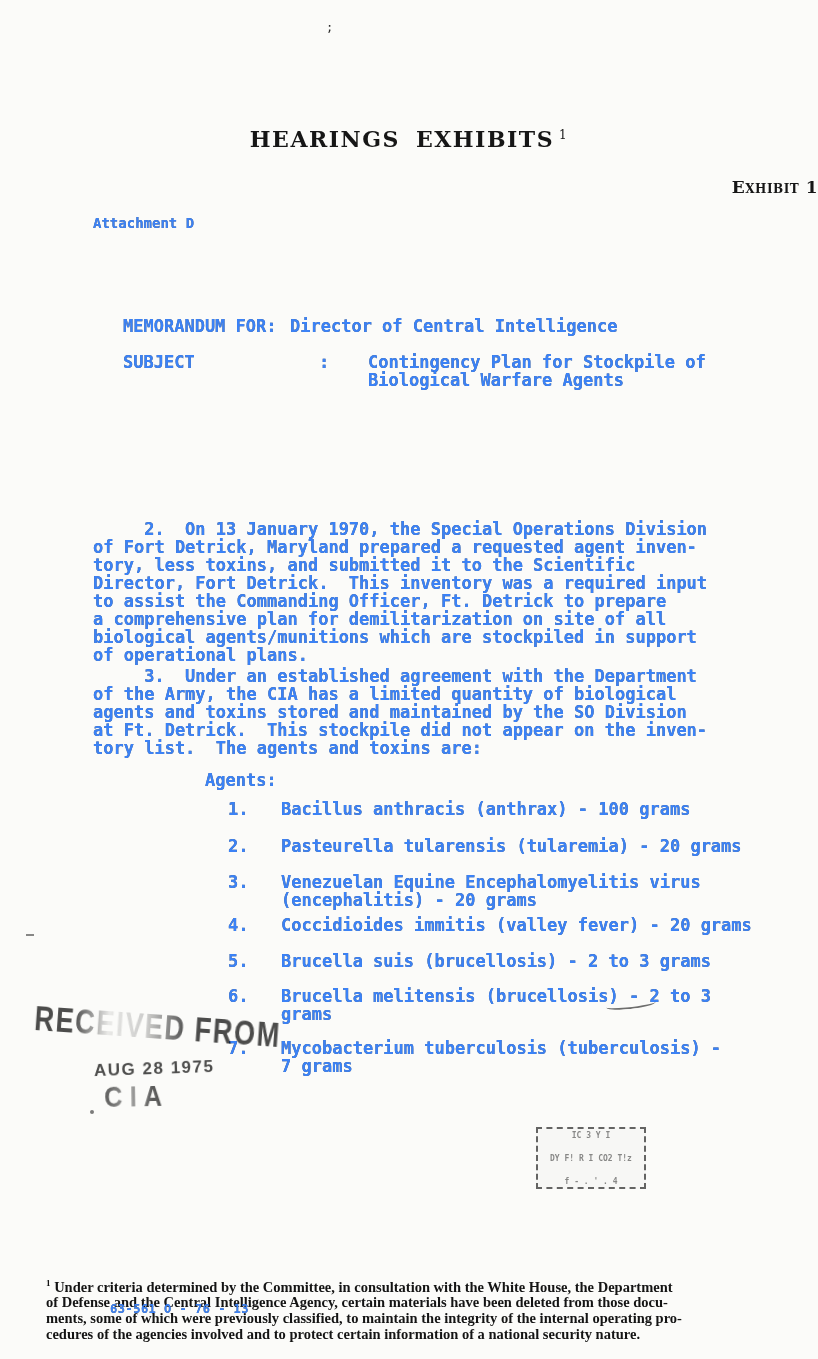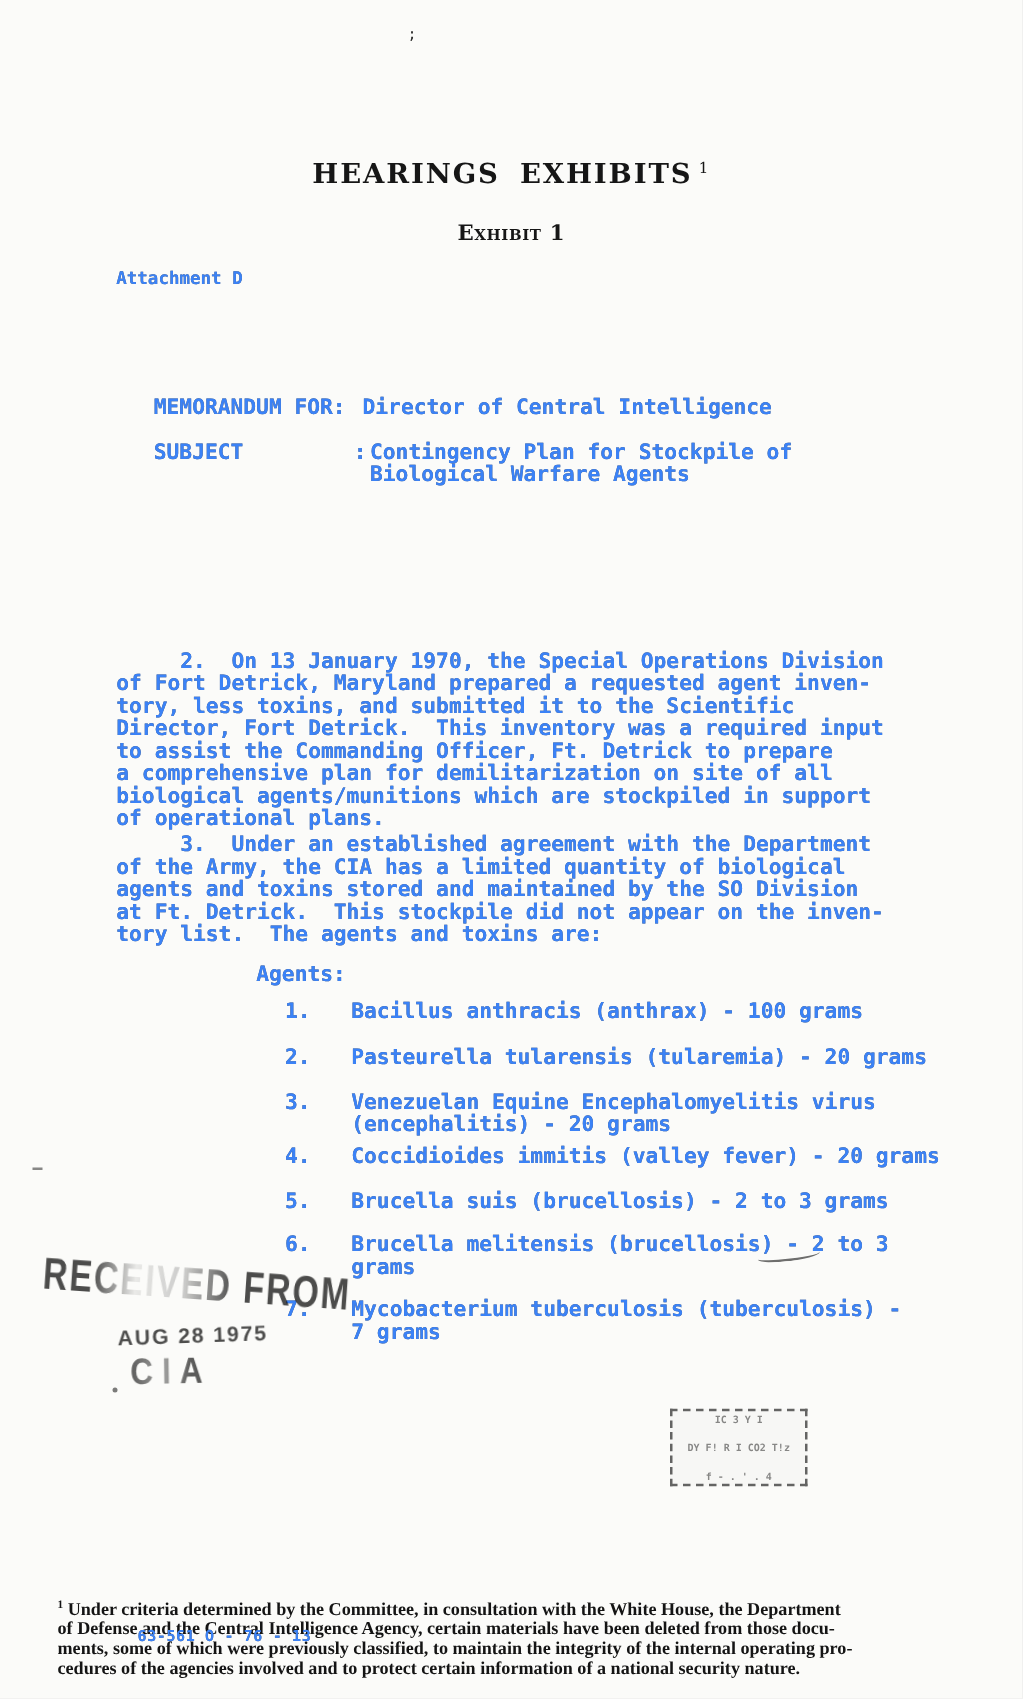--- a/index.html
+++ b/index.html
@@ -21,26 +21,26 @@
   .serif{font-family:"DejaVu Serif","Liberation Serif",serif;color:#161616;}
   .pre{white-space:pre;}
   .pre-line{white-space:pre-line;}
 
   .speck-top{left:326px;top:20px;font-size:12px;color:#2c2c2c;font-family:"DejaVu Sans Mono",monospace;}
   .margin-speck{left:26px;top:934px;width:8px;height:2px;background:#555;opacity:.7;}
 
   .pageno{left:0;top:56px;width:100%;text-align:center;font-size:21px;font-weight:400;letter-spacing:2px;}
   .title{left:0;top:126px;width:100%;text-align:center;font-size:22px;font-weight:700;letter-spacing:1.5px;word-spacing:7px;}
   .title sup{font-size:12px;margin-left:5px;font-weight:400;}
-  .exhibit{left:0;top:177px;width:100%;text-align:center;font-size:17px;font-weight:700;font-variant:small-caps;letter-spacing:.5px;}
+  .exhibit{left:0;top:177px;width:100%;text-align:right;font-size:17px;font-weight:700;font-variant:small-caps;letter-spacing:.5px;}
   .attach{left:93px;top:215px;font-size:14px;}
 
   .memohead{left:123px;top:317px;font-size:17px;line-height:18px;}
   .mrow{display:flex;align-items:flex-start;}
-  .mrow.subj{margin-top:18px;}
+  .mrow.subj{margin-top:18px;gap:36px;}
   .mlabel{display:inline-block;width:167px;flex:0 0 167px;}
   .slabel{width:160px;flex:0 0 160px;}
   .colon{display:inline-block;width:13px;flex:0 0 13px;}
 
   .bodytext{font-size:17px;line-height:18px;left:93px;}
   .p1{top:434px;}
   .p2{top:520px;}
   .p3{top:667px;}
 
   .agents-label{left:205px;top:770px;font-size:17px;}

